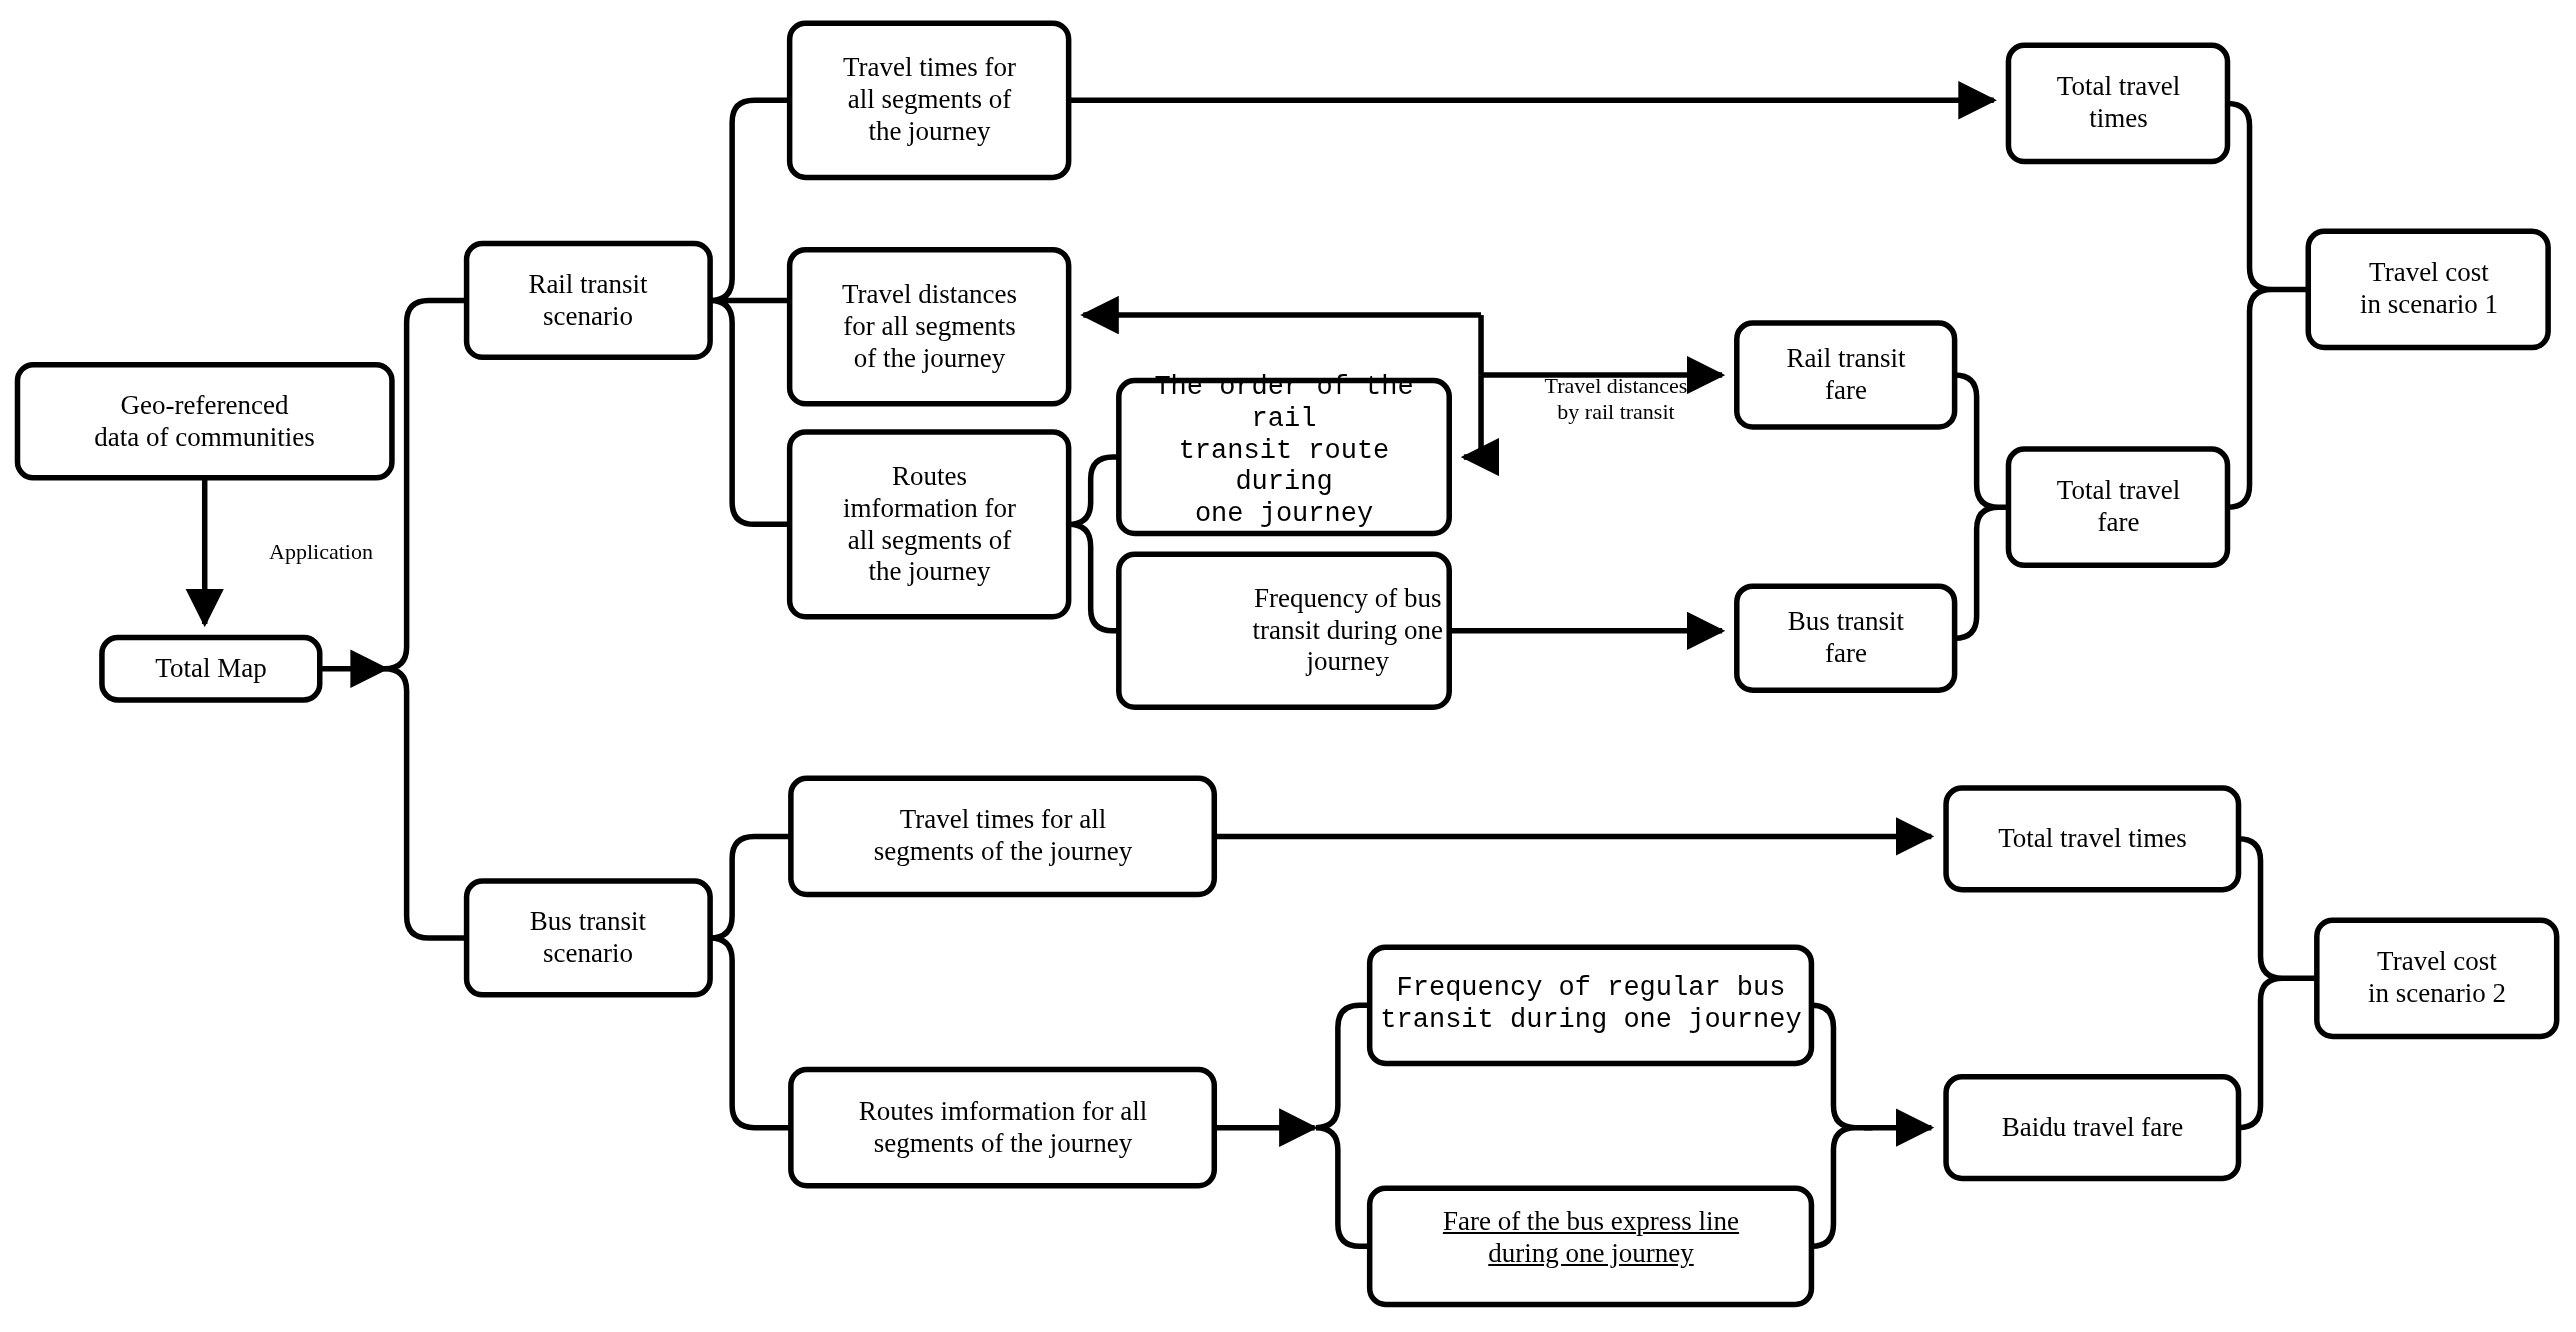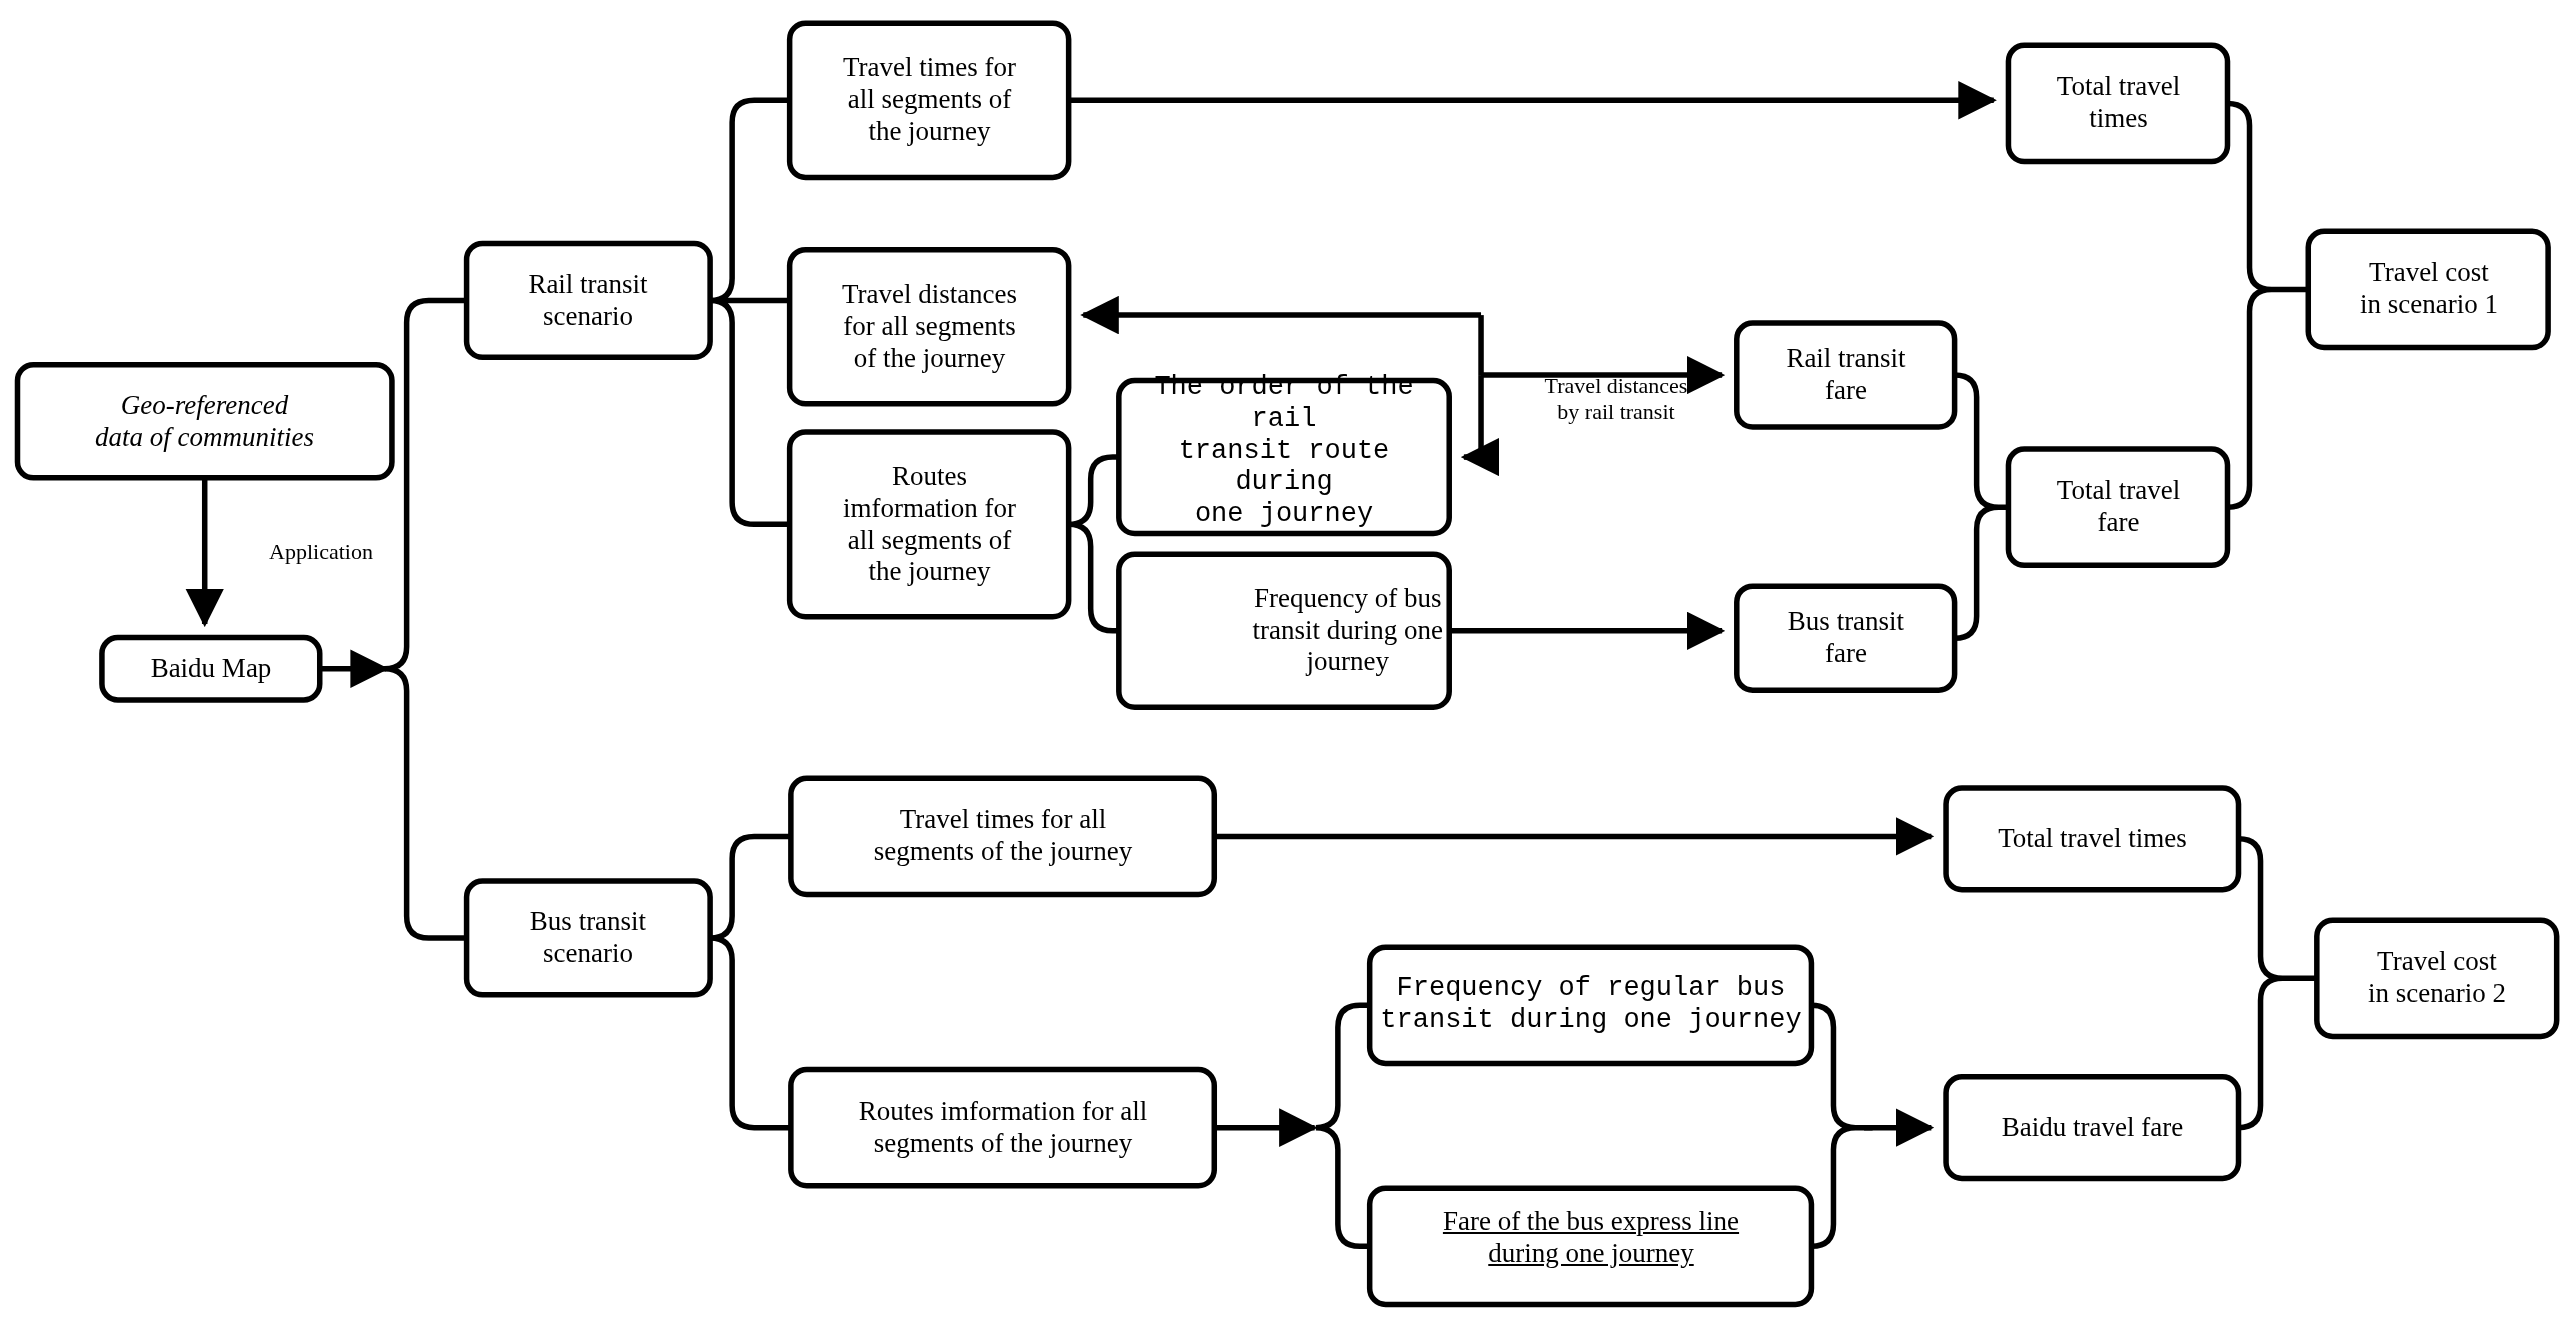--- a/index.html
+++ b/index.html
@@ -97,25 +97,25 @@
         <rect x="1292" y="1748" width="692" height="190" rx="26" ry="26"></rect>
         <rect x="2238" y="1548" width="722" height="190" rx="26" ry="26"></rect>
         <rect x="2238" y="1942" width="722" height="190" rx="26" ry="26"></rect>
         <rect x="3180" y="1288" width="478" height="166" rx="26" ry="26"></rect>
         <rect x="3180" y="1760" width="478" height="166" rx="26" ry="26"></rect>
         <rect x="3786" y="1504" width="392" height="190" rx="26" ry="26"></rect>
       </g>
   </svg>
 
   <div id="node-layer">
-      <div class="node-label" style="left: 17px; top: 365px; width: 375px; height: 113px; font-style: italic;">
+      <div class="node-label" style="left: 17px; top: 365px; width: 375px; height: 113px;">
         <span>Geo-referenced<br>data of communities</span>
       </div>
       <div class="node-label" style="left: 102px; top: 638px; width: 218px; height: 62px;">
-        <span>Baidu Map</span>
+        <span>Total Map</span>
       </div>
       <div class="node-label" style="left: 466px; top: 244px; width: 244px; height: 114px;">
         <span>Rail transit<br>scenario</span>
       </div>
       <div class="node-label" style="left: 466px; top: 881px; width: 244px; height: 114px;">
         <span>Bus transit<br>scenario</span>
       </div>
       <div class="node-label" style="left: 790px; top: 23px; width: 279px; height: 154px;">
         <span>Travel times for<br>all segments of<br>the journey</span>
       </div>

